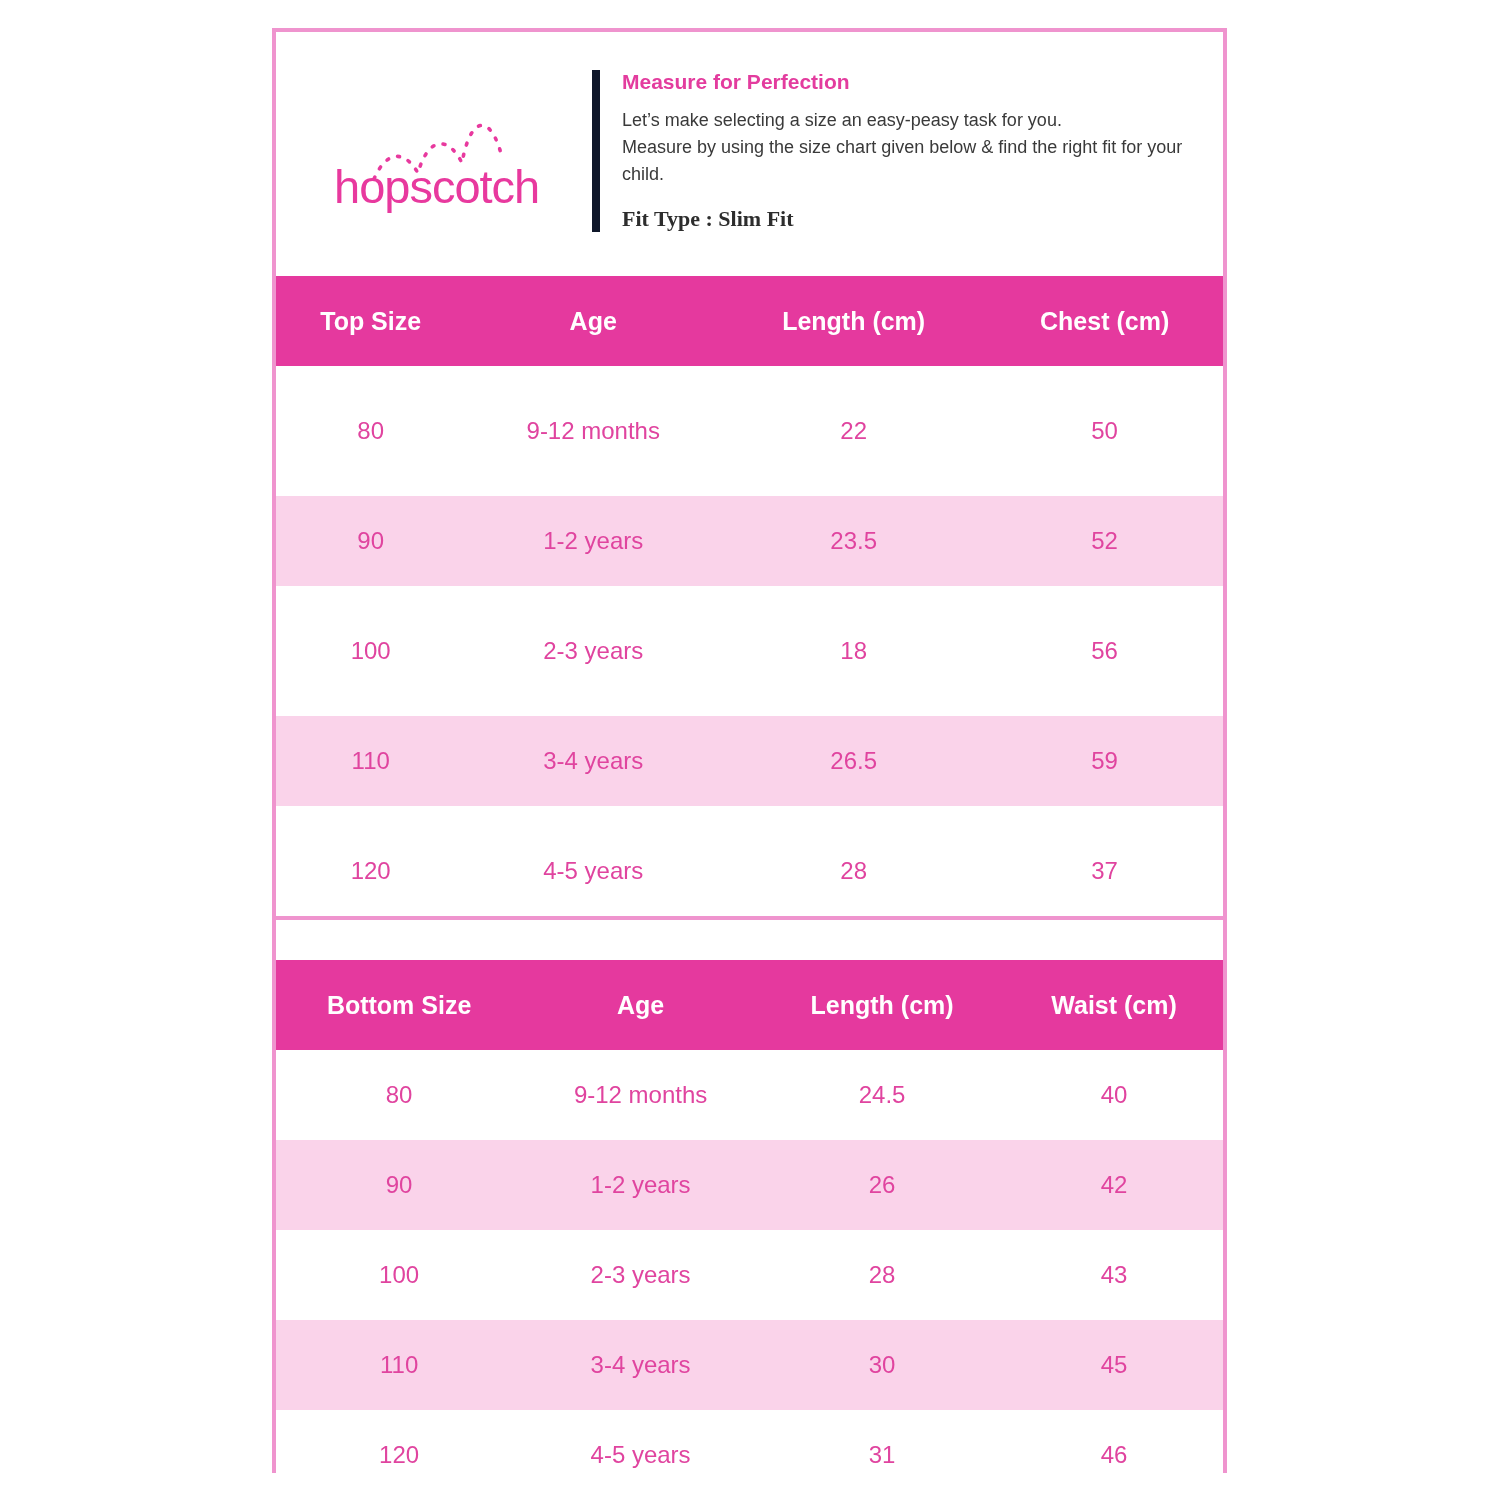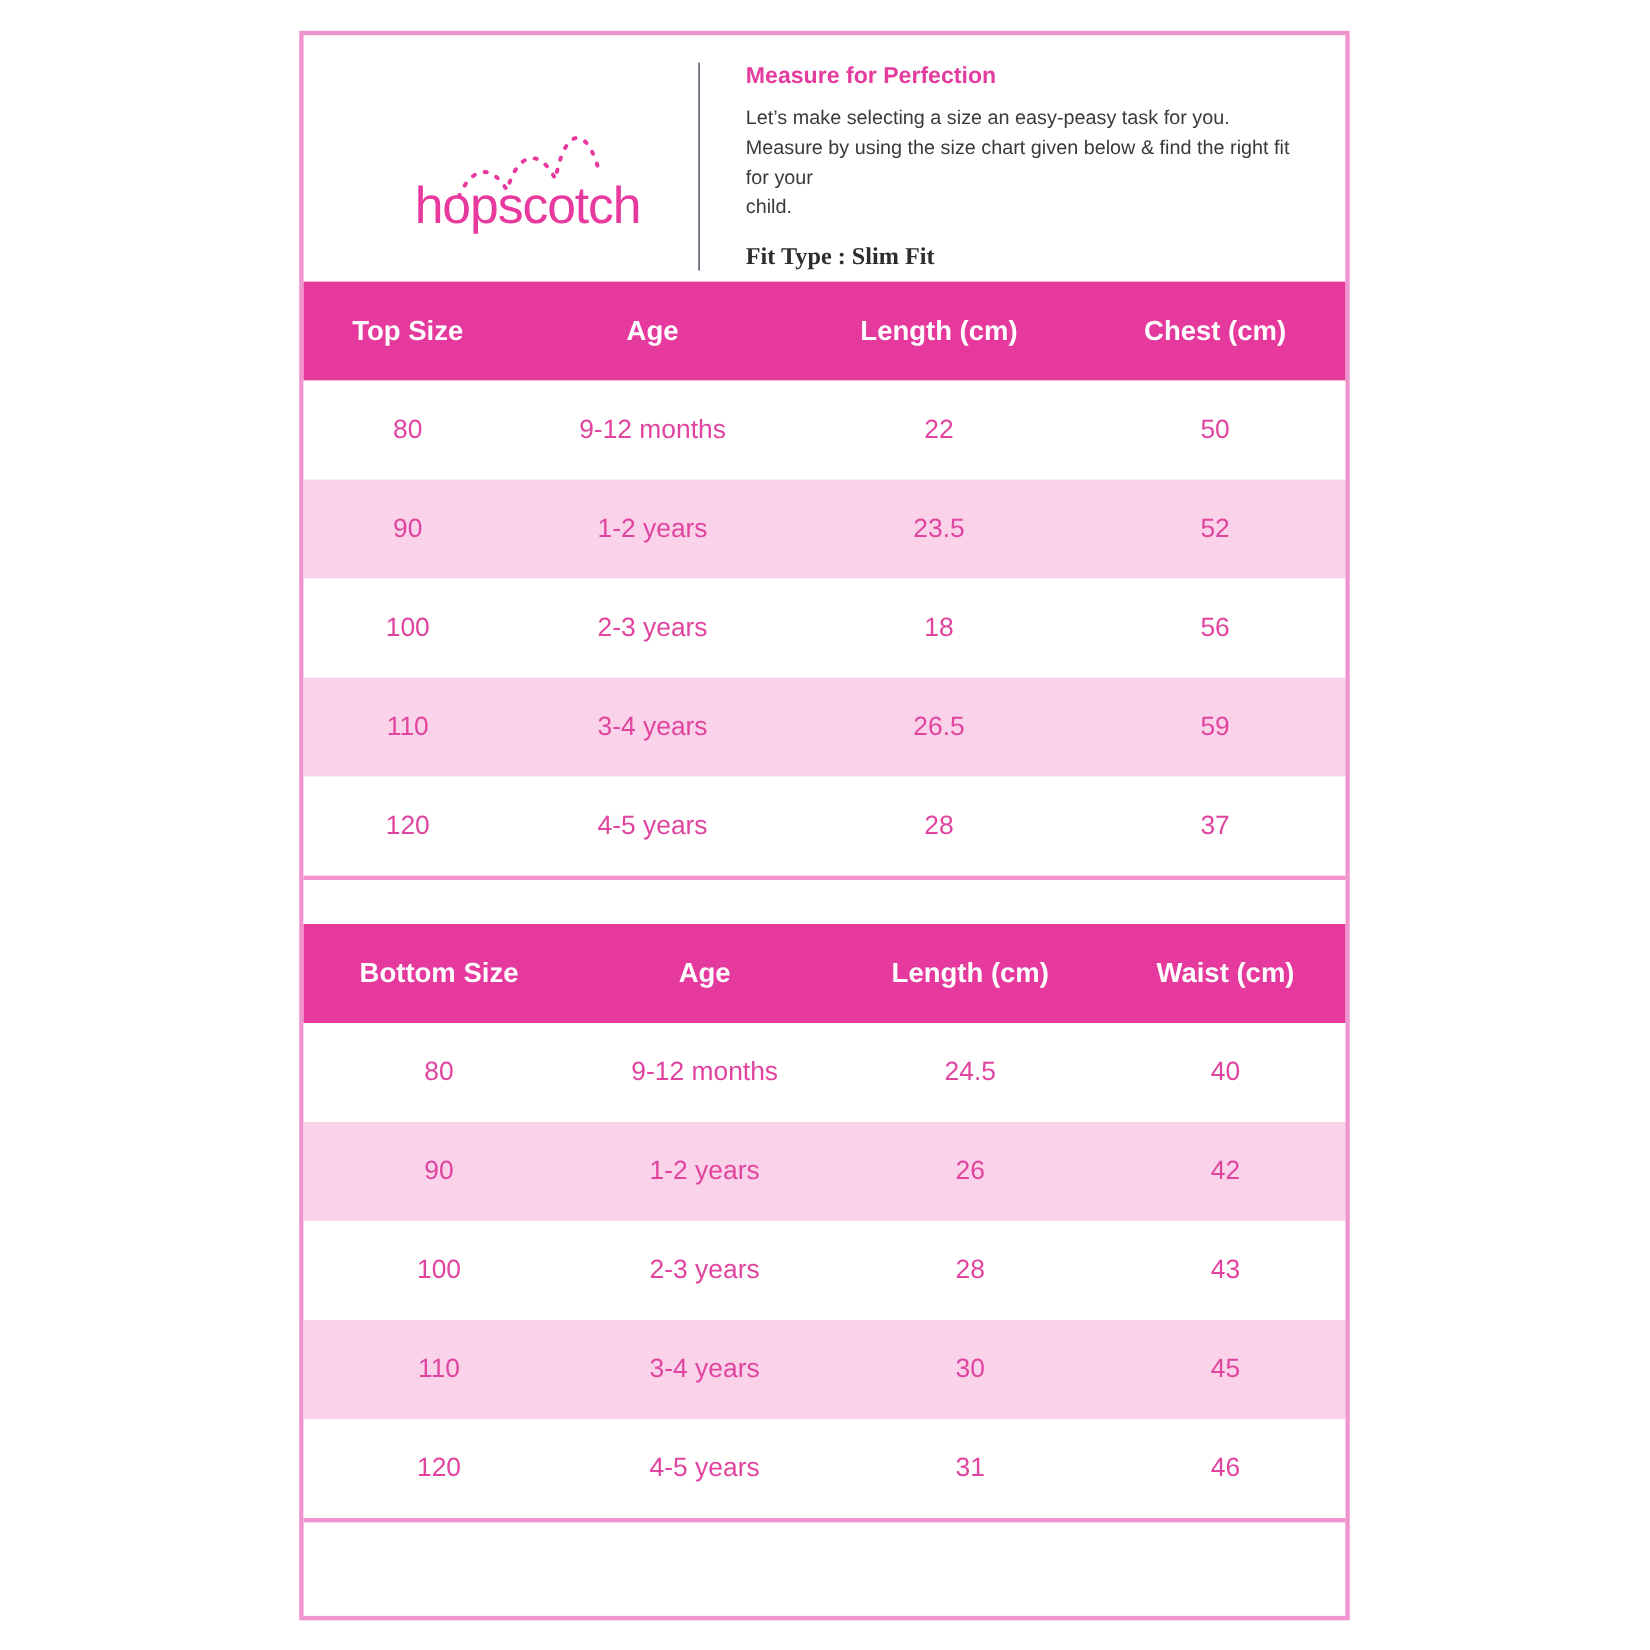--- a/index.html
+++ b/index.html
@@ -25,33 +25,33 @@
   }
 
   
   .header-section {
     height: 224px;
     box-sizing: border-box;
     display: flex;
     align-items: center;
     padding: 14px 36px 0 58px;
   }
-  .logo { width: 218px; flex: 0 0 auto; margin-right: 40px; margin-left: 43px; }
+  .logo { width: 218px; flex: 0 0 auto; margin-right: 40px; }
   .logo svg { display: block; }
   .logo-word {
     margin-top: -54px;
     font-size: 47px;
     font-weight: 500;
     letter-spacing: -1px;
     color: #E8399E;
     line-height: 1;
   }
   .header-text {
-    border-left: 1px solid #0f172a;
-    padding-left: 42px;
+    border-left: 8px solid #0f172a;
+    padding-left: 22px;
     max-width: 600px;
   }
   .ht-title {
     color: #E33C9E;
     font-size: 21px;
     font-weight: 700;
     margin-bottom: 13px;
   }
   .ht-body { color: #3a3a3a; font-size: 18px; line-height: 1.5; }
   .fit-type {
@@ -77,21 +77,21 @@
     text-align: center;
   }
   .trow { display: grid; height: 90px; align-items: center; background: #ffffff; }
   .tbody .trow:nth-child(even) { background: #FAD3EA; }
   .trow span {
     color: #E0449F;
     font-size: 24px;
     font-weight: 500;
     text-align: center;
   }
-  .cols-top    { grid-template-columns: 20% 27% 28% 25%; }
+  .cols-top    { grid-template-columns: 20% 27% 28% 25%; margin-top: 20px; }
   .cols-bottom { grid-template-columns: 26% 25% 26% 23%; }
 
   .hr { border-top: 4px solid #EF94CE; height: 0; }
   .gap { height: 40px; background: #ffffff; }
 
   
   .footer { box-sizing: border-box; height: 85px; padding: 13px 18px 0 16px; }
   .footer-title { color: #E33C9E; font-size: 20px; font-weight: 700; }
   .footer-note { margin-top: 13px; padding-left: 6px; color: #333333; font-size: 18px; }
 </style>

